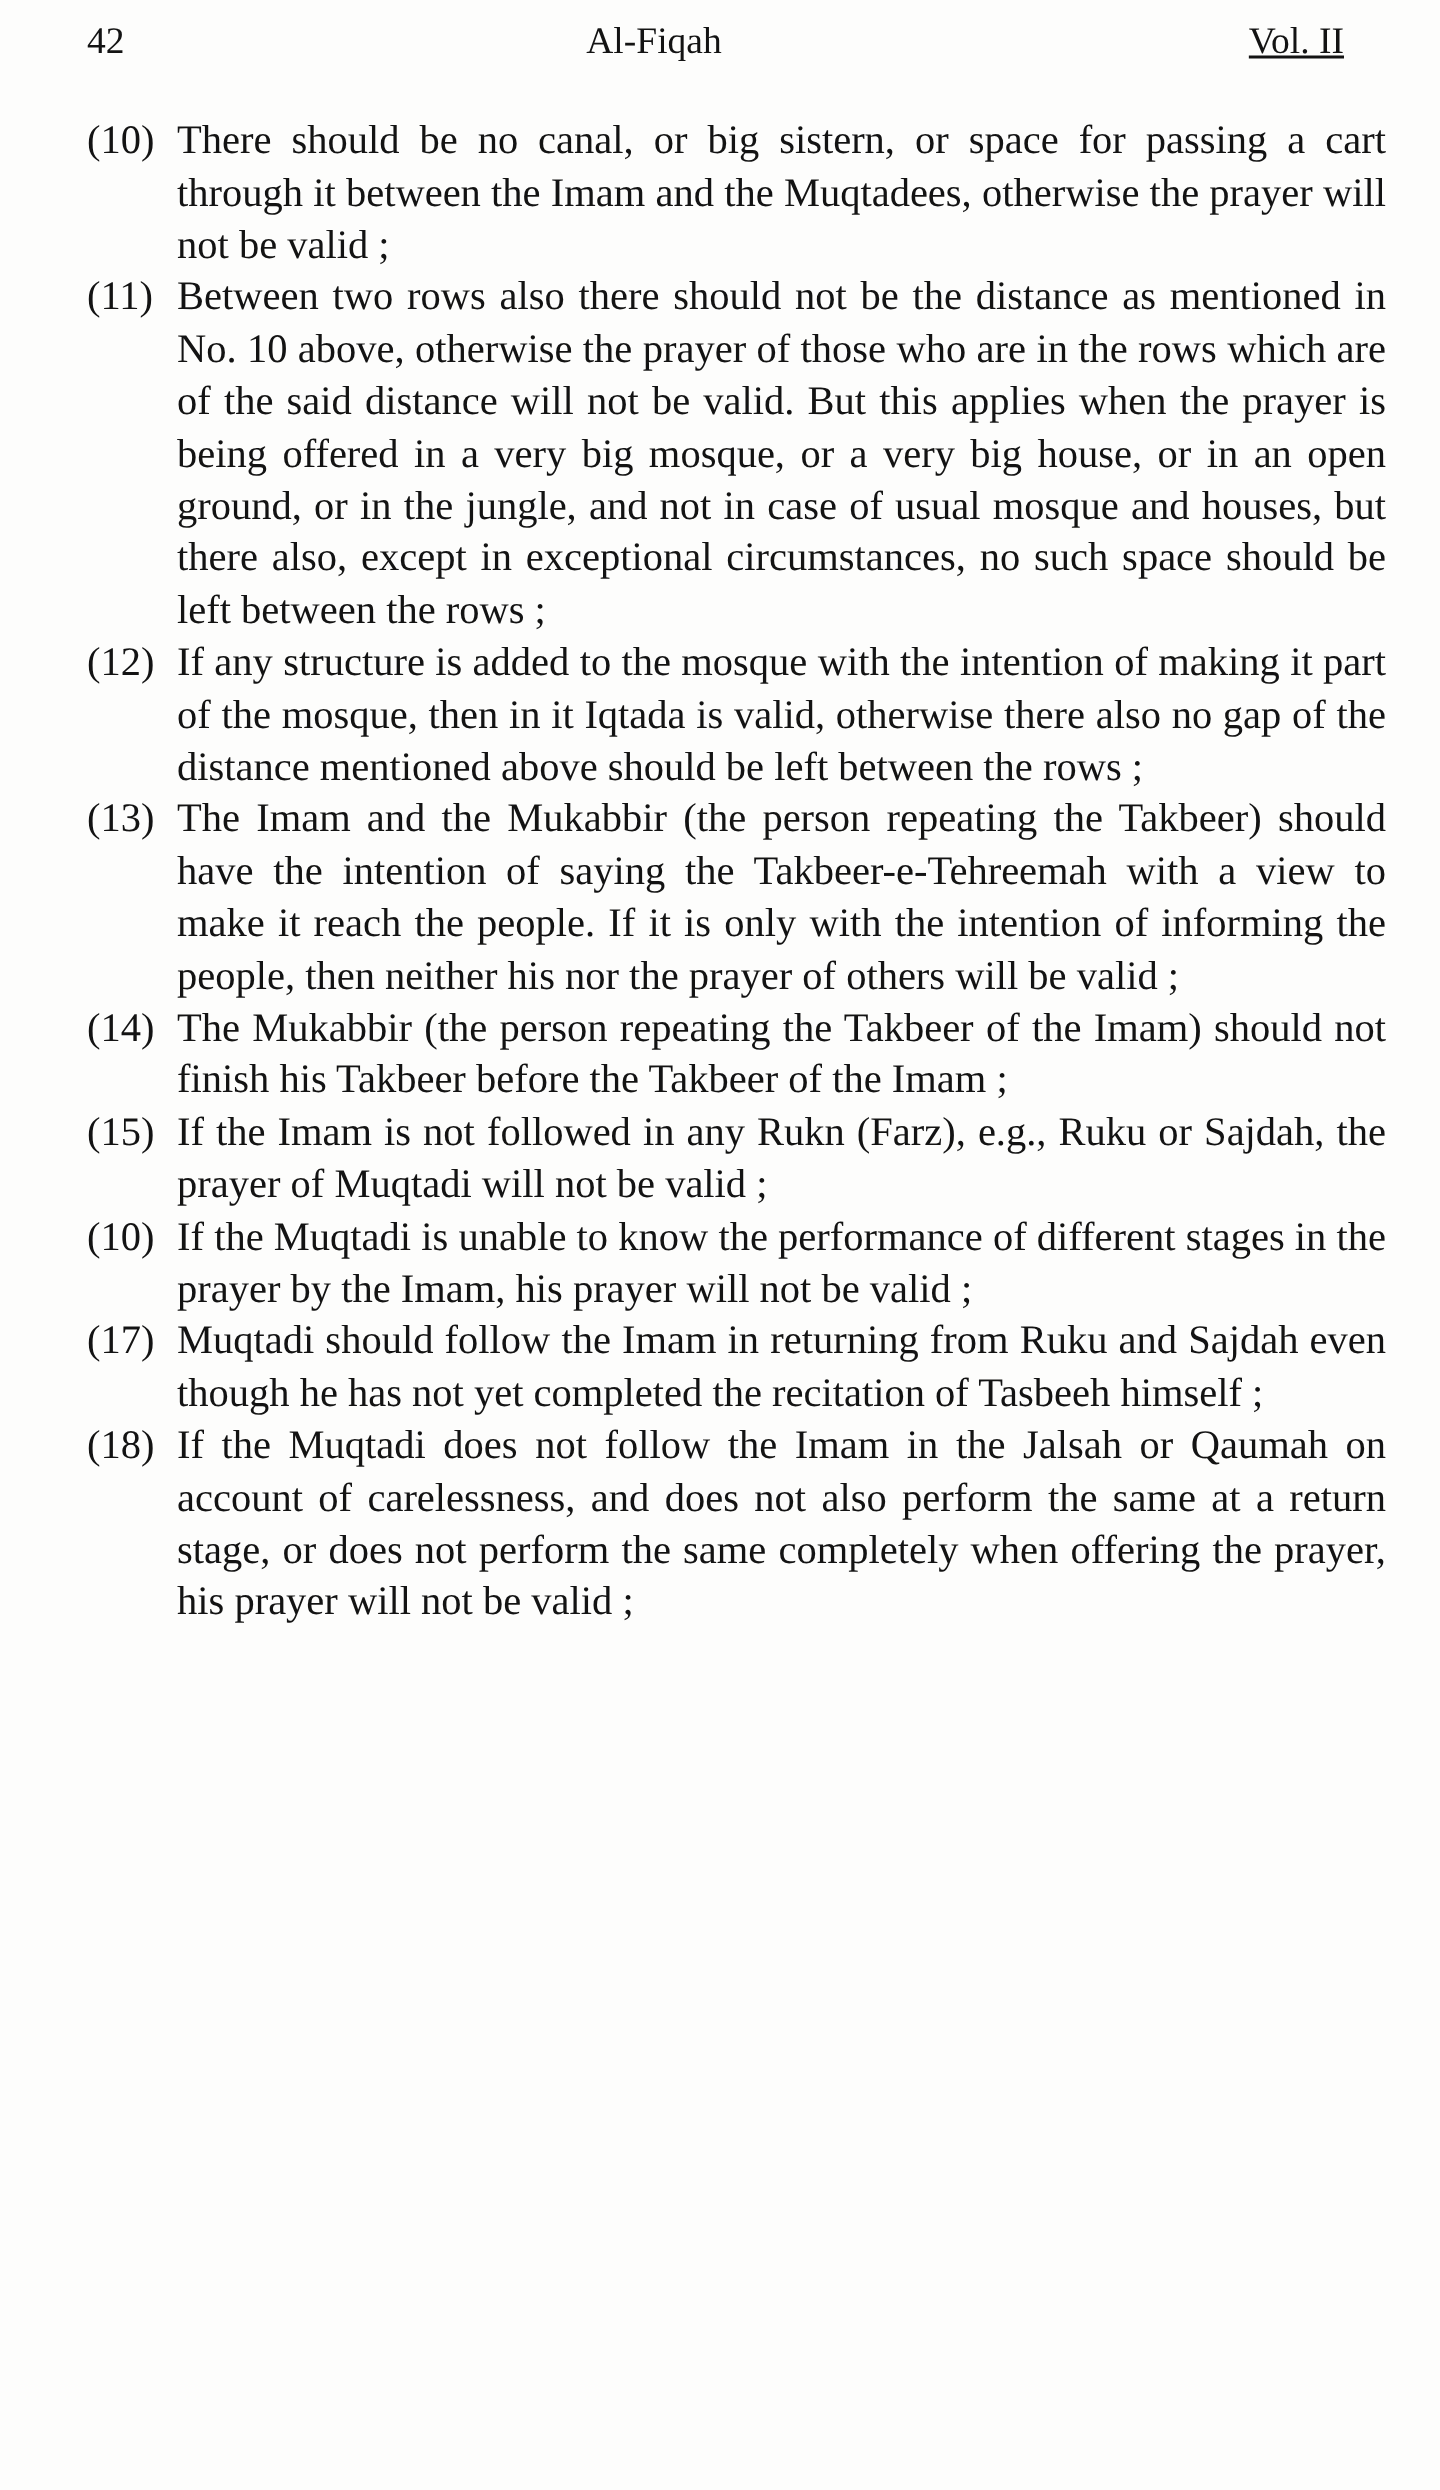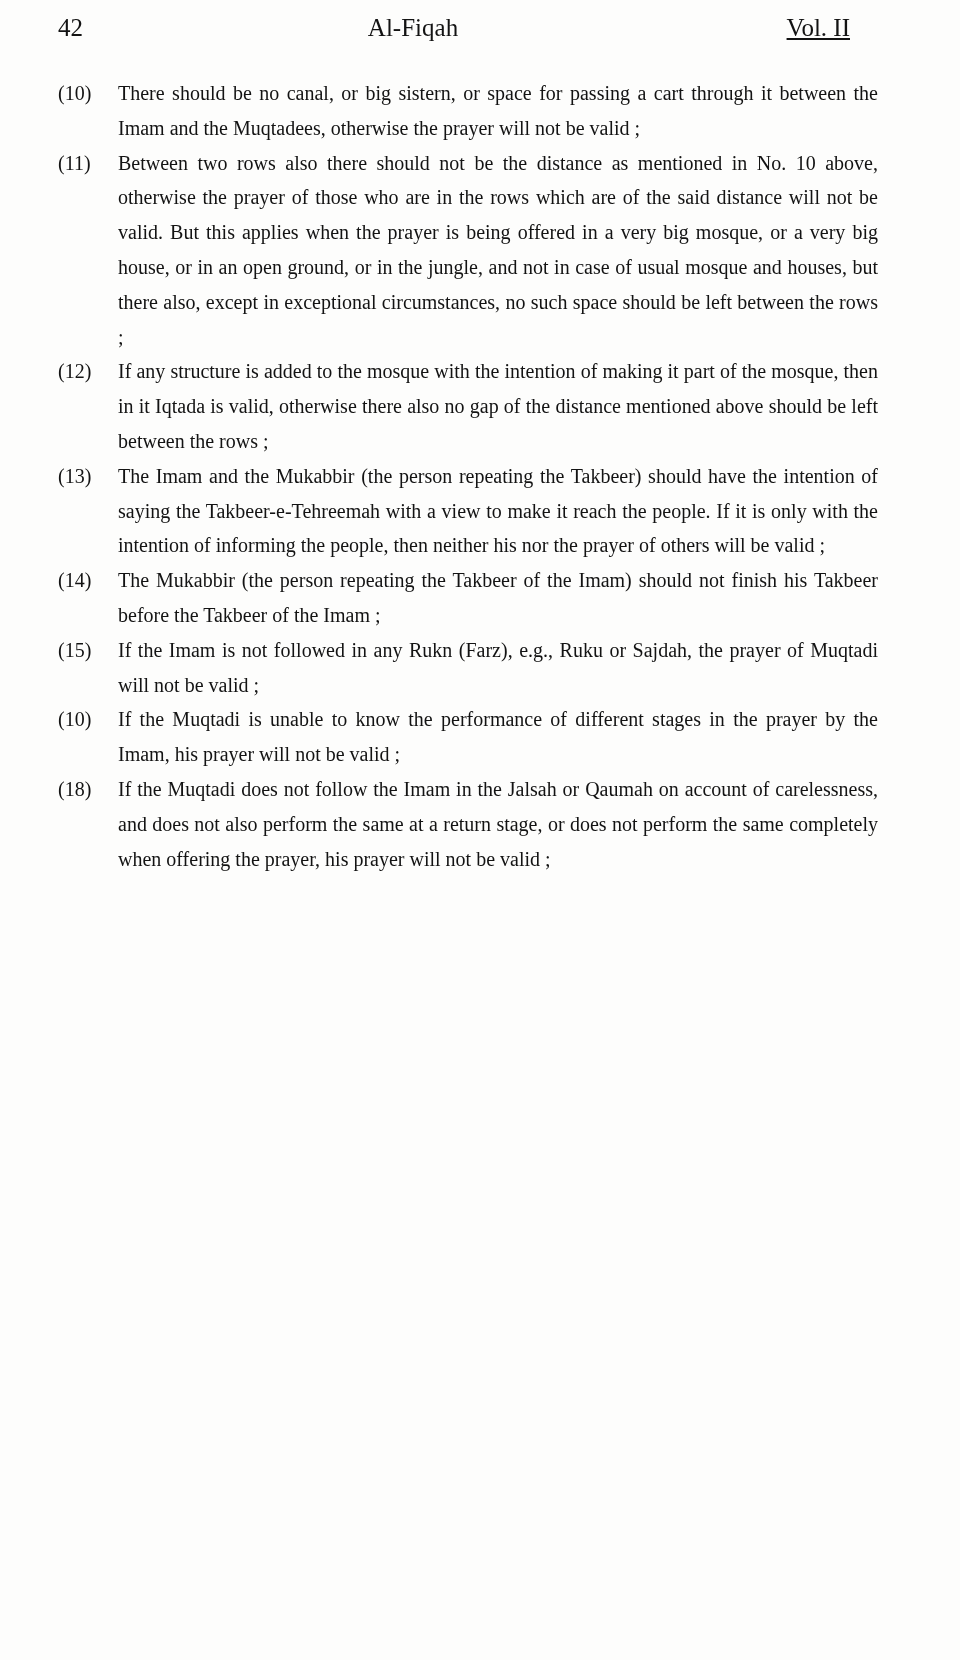--- a/index.html
+++ b/index.html
@@ -11,21 +11,21 @@
     height: 1660px;
     background: #fdfdfc;
     color: #131313;
     font-family: "Liberation Serif", "DejaVu Serif", serif;
     overflow: hidden;
   }
   .page {
     box-sizing: border-box;
     width: 960px;
     height: 1660px;
-    padding: 14px 82px 0 58px;
+    padding: 14px 36px 0 58px;
   }
   .page-header {
     display: grid;
     grid-template-columns: 1fr auto 1fr;
     align-items: baseline;
     font-size: 25px;
     margin-bottom: 34px;
   }
   .page-header .page-number {
     justify-self: start;
@@ -33,21 +33,21 @@
   .page-header .book-title {
     justify-self: center;
     transform: translateX(-55px);
   }
   .page-header .volume {
     justify-self: end;
     padding-right: 28px;
     text-decoration: underline;
   }
   .body-text {
-    font-size: 20px;
+    font-size: 27px;
     line-height: 34.8px;
     margin-top: 16px;
   }
   .item {
     display: flex;
     align-items: flex-start;
   }
   .item-number {
     flex: 0 0 60px;
     white-space: nowrap;
@@ -97,20 +97,24 @@
   <div class="item">
     <span class="item-number">(15)</span>
     <span class="item-text">If the Imam is not followed in any Rukn (Farz), e.g., Ruku or Sajdah, the prayer of Muqtadi will not be valid ;</span>
   </div>
 
   <div class="item">
     <span class="item-number">(10)</span>
     <span class="item-text">If the Muqtadi is unable to know the performance of different stages in the prayer by the Imam, his prayer will not be valid ;</span>
   </div>
 
+  <div class="item">
+    <span class="item-number">(17)</span>
+    <span class="item-text">Muqtadi should follow the Imam in returning from Ruku and Sajdah even though he has not yet completed the recitation of Tasbeeh himself ;</span>
+  </div>
 
   <div class="item">
     <span class="item-number">(18)</span>
     <span class="item-text">If the Muqtadi does not follow the Imam in the Jalsah or Qaumah on account of carelessness, and does not also perform the same at a return stage, or does not perform the same completely when offering the prayer, his prayer will not be valid ;</span>
   </div>
 
 </div>
 
 </div>
 

